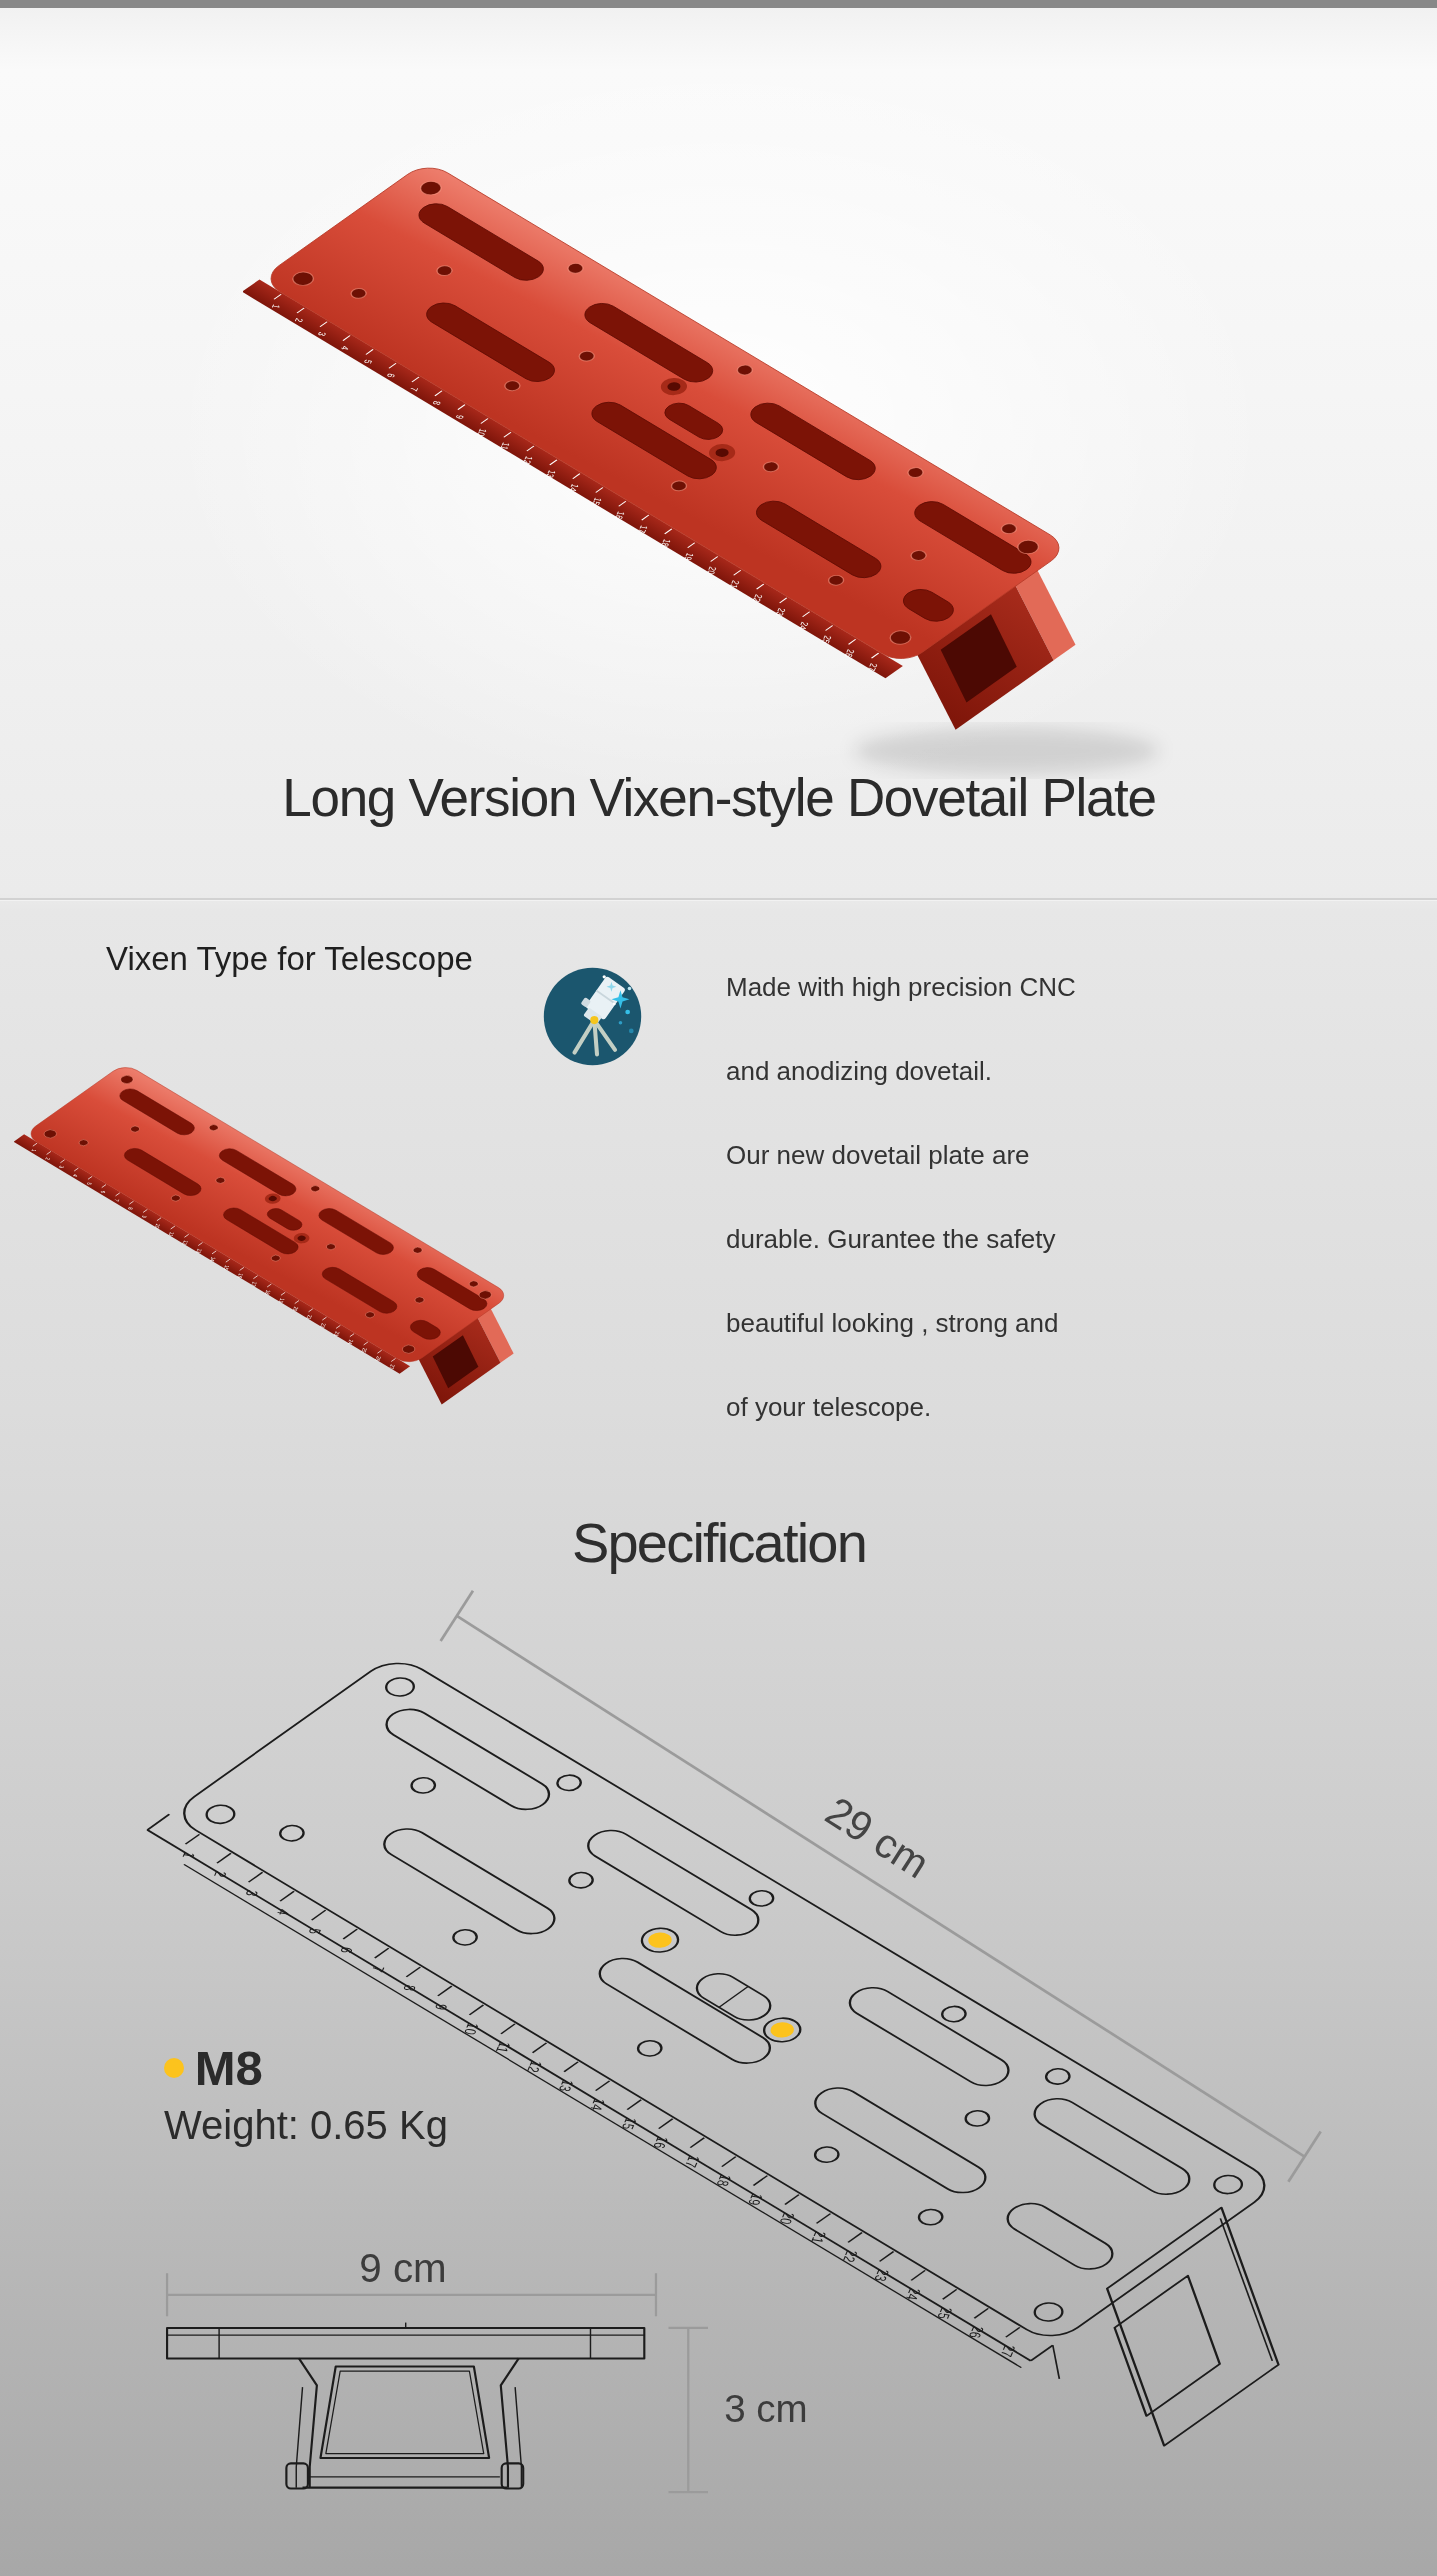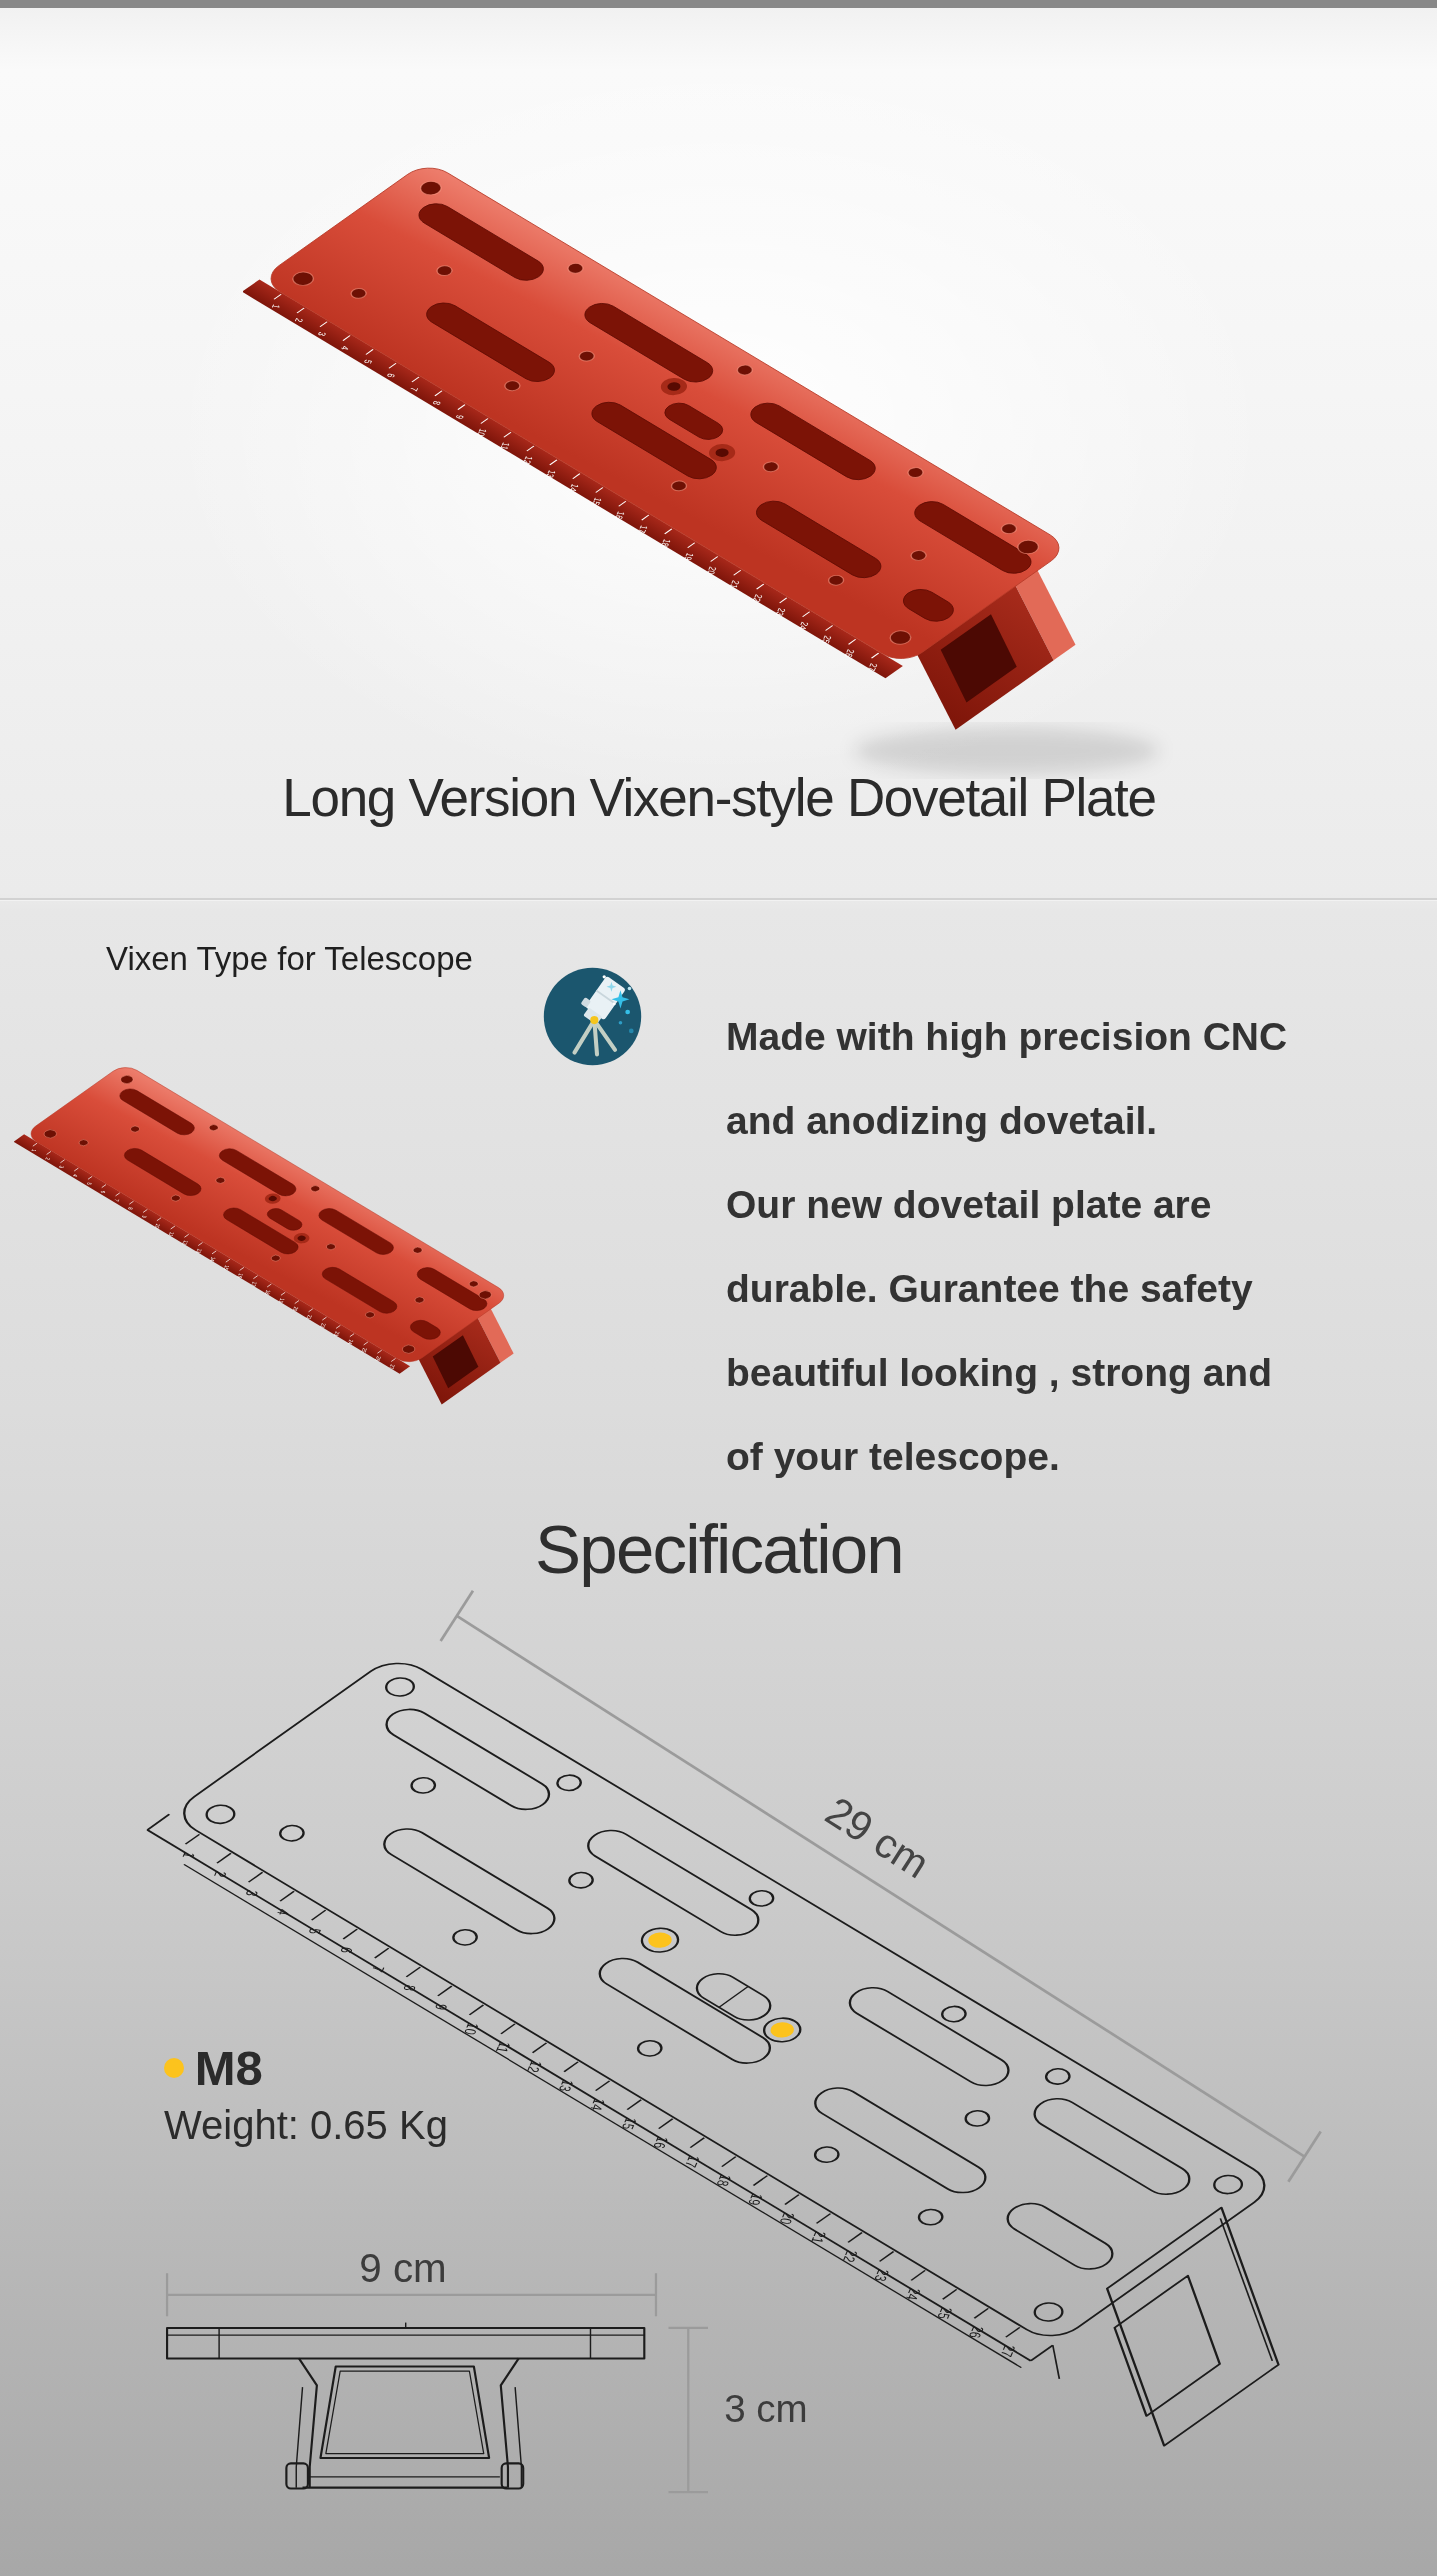--- a/index.html
+++ b/index.html
@@ -28,27 +28,27 @@
     color:#2b2b2b;white-space:nowrap;
   }
   .hero-svg{position:absolute;left:243px;top:94px;}
   .plate2-svg{position:absolute;left:13.5px;top:1020px;}
   .feature-label{
     position:absolute;left:106px;top:932px;
     font-size:33px;font-weight:400;color:#1f1f1f;white-space:nowrap;
   }
   .telescope-icon-svg{position:absolute;left:542px;top:958px;}
   .feature-desc{
-    position:absolute;left:726px;top:987px;width:710px;
-    font-size:39px;font-weight:700;color:#333;
+    position:absolute;left:726px;top:937px;width:710px;
+    font-size:26px;font-weight:400;color:#333;
   }
   .feature-desc .line{height:84px;line-height:84px;white-space:nowrap;}
   .spec-heading{
     position:absolute;left:0;top:1502px;width:1438px;
-    text-align:center;font-size:69px;font-weight:300;letter-spacing:-1.8px;
+    text-align:center;font-size:56px;font-weight:300;letter-spacing:-1.8px;
     color:#2e2e2e;
   }
   .tech-svg{position:absolute;left:117px;top:1581px;pointer-events:none;}
   .xsec-svg{position:absolute;left:126px;top:2215px;pointer-events:none;}
   .m8-block{position:absolute;left:164px;top:2032px;color:#2b2b2b;}
   .m8-row{display:flex;align-items:center;}
   .m8-dot{width:20px;height:20px;border-radius:50%;margin-right:10.8px;}
   .m8-label{font-size:49px;font-weight:700;}
   .weight-label{font-size:40px;font-weight:300;margin-top:7.2px;white-space:nowrap;}
   svg text{font-family:"Liberation Sans", sans-serif;}

